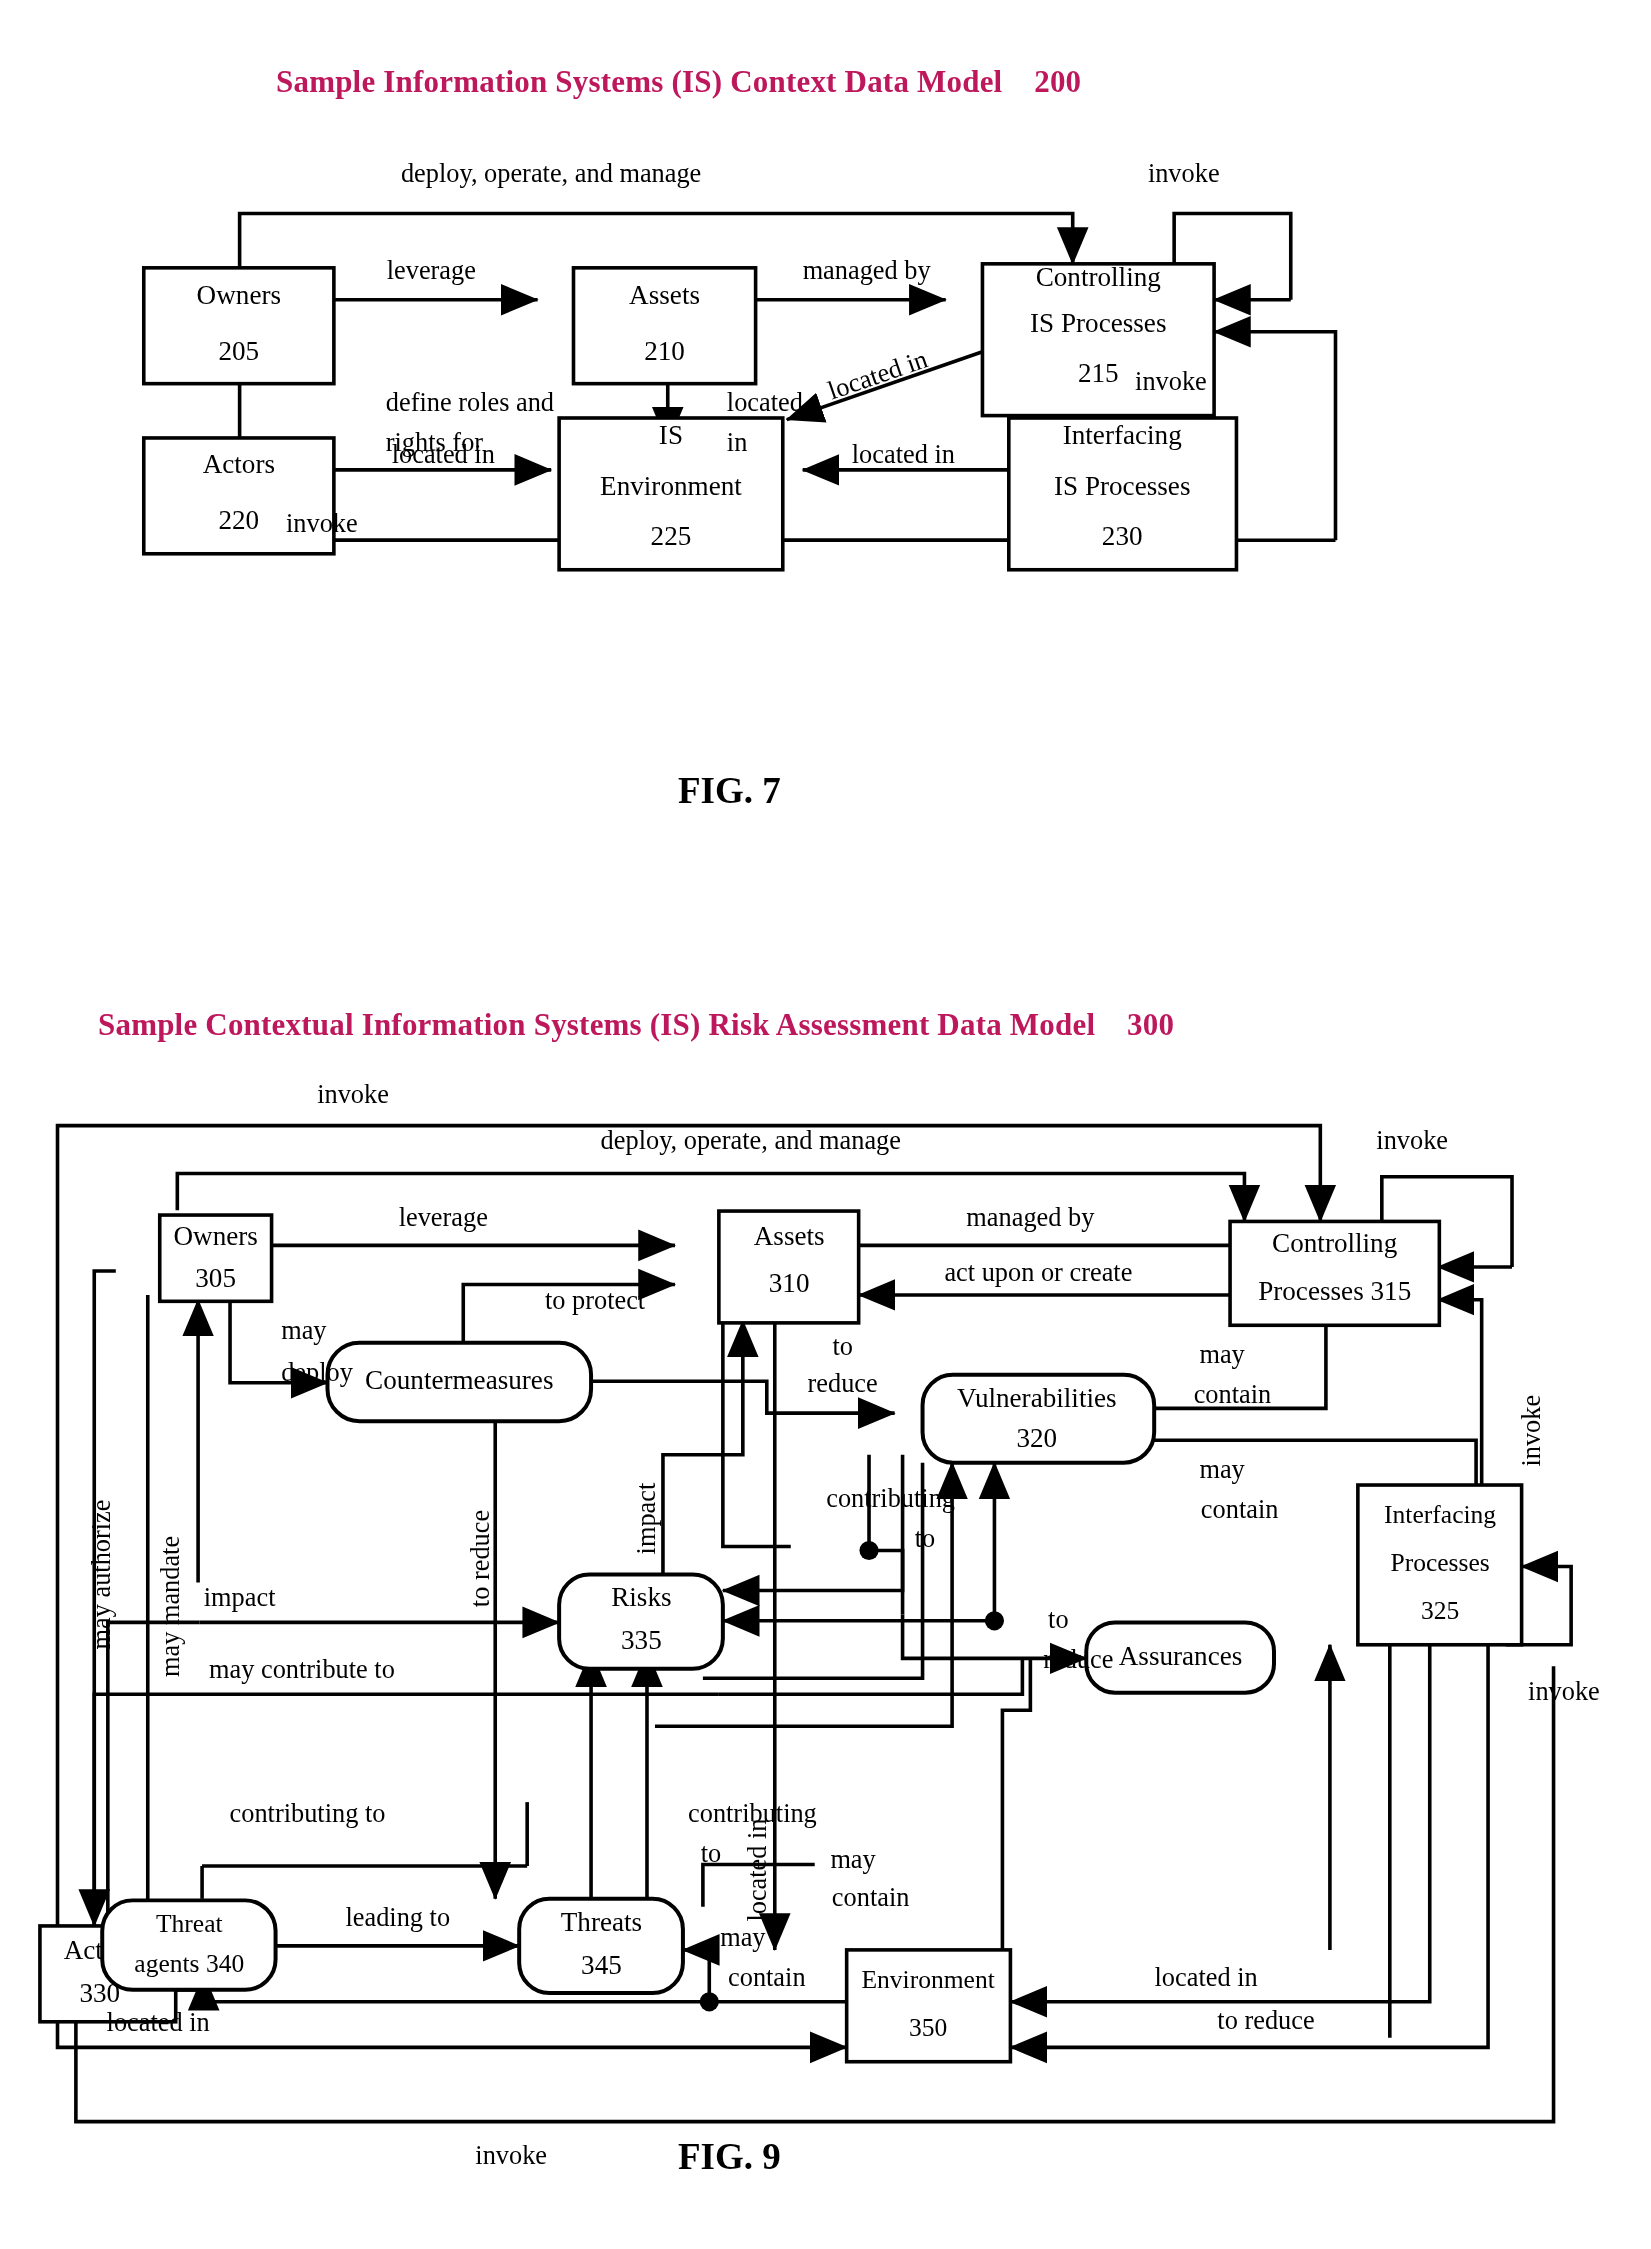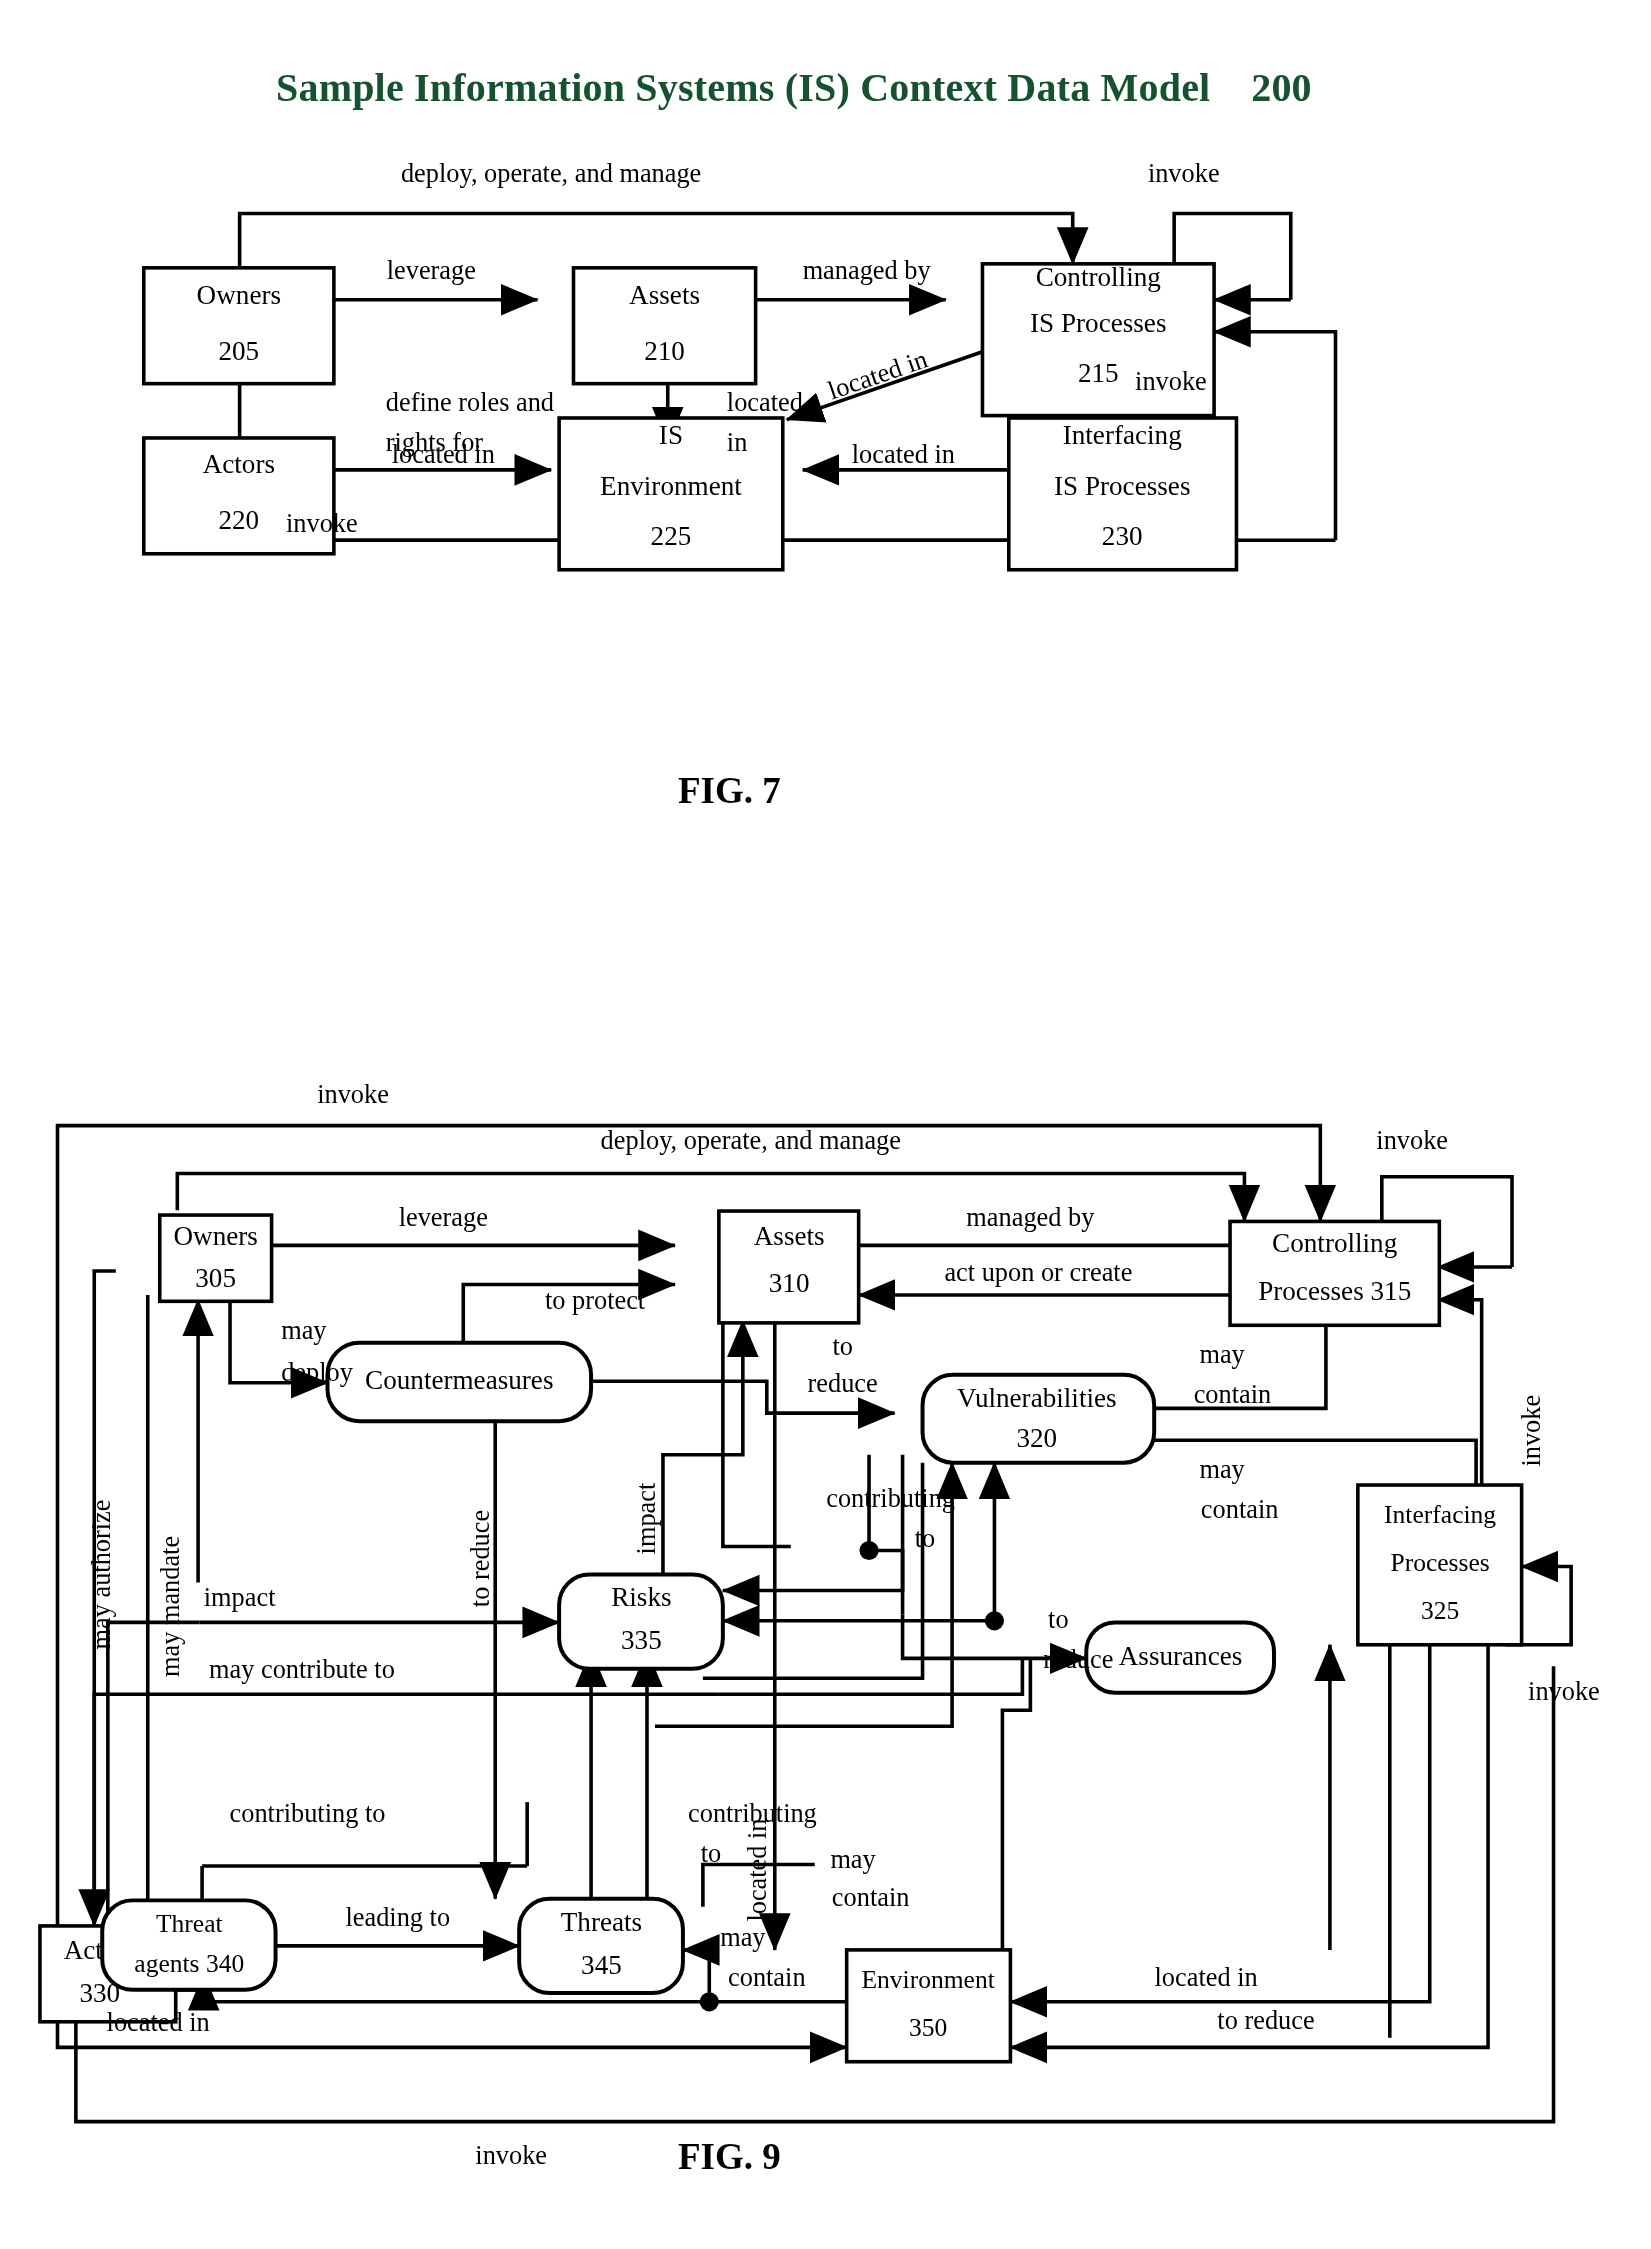--- a/index.html
+++ b/index.html
@@ -1,20 +1,20 @@
 <!DOCTYPE html>
 <html style="font-size:12.8px"><head>
 <meta charset="utf-8">
 <style>
   html,body{margin:0;padding:0;background:#ffffff;}
   body{width:1651px;height:2250px;font-family:"Liberation Serif",serif;color:#000;}
   .page{position:relative;width:1651px;height:2250px;overflow:hidden;background:#fff;}
   .fig-title{
     position:absolute;font-family:"Liberation Serif",serif;font-weight:bold;
-    font-size:40px;letter-spacing:0.2px;white-space:pre;color:#14532d;
+    font-size:31px;letter-spacing:0.2px;white-space:pre;color:#be185d;
   }
   .fig-caption{
     position:absolute;font-family:"Liberation Serif",serif;font-weight:bold;
     font-size:37px;color:#000;white-space:pre;
   }
   svg{position:absolute;left:0;top:0;overflow:visible;}
   svg text{font-family:"Liberation Serif",serif;fill:#000;}
   .nodeLabel{font-size:34px;text-anchor:middle;dominant-baseline:middle;}
   .nodeLabelS{font-size:32px;text-anchor:middle;dominant-baseline:middle;}
   .edgeLabel{font-size:33px;text-anchor:middle;dominant-baseline:middle;}
@@ -100,20 +100,21 @@
     <text class="edgeLabel" x="483" y="357" style="text-anchor:start">define roles and</text>
     <text class="edgeLabel" x="483" y="407" style="text-anchor:start">rights for</text>
     <text class="edgeLabel" x="1466" y="330">invoke</text>
     <text class="edgeLabel" x="555" y="422">located in</text>
     <text class="edgeLabel" x="1131" y="422">located in</text>
     <text class="edgeLabel" x="403" y="508">invoke</text>
   </svg>
 
   <div class="fig-caption" style="left:678px;top:769px;">FIG. 7</div>
 
+  <div class="fig-title" style="left:98px;top:1007px;">Sample Contextual Information Systems (IS) Risk Assessment Data Model    300</div>
 
   <svg width="1651" height="1007" style="left:0px;top:1063px;" viewBox="0 0 2067 1260">
     <defs>
       <marker id="ah3" markerWidth="12" markerHeight="12" refX="10.2" refY="5" orient="auto" markerUnits="strokeWidth">
         <path d="M0,0.6 L10.5,5 L0,9.4 z" fill="#000"></path>
       </marker>
     </defs>
 
     <path class="ln" d="M72,1110 L72,78 L1653,78 L1653,198" marker-end="url(#ah3)"></path>
 

